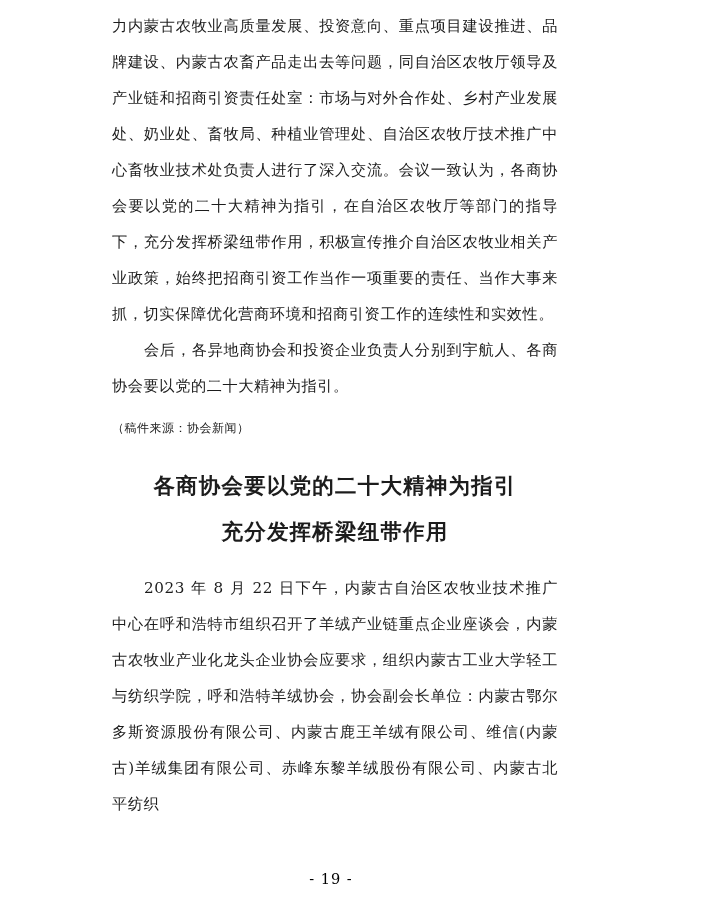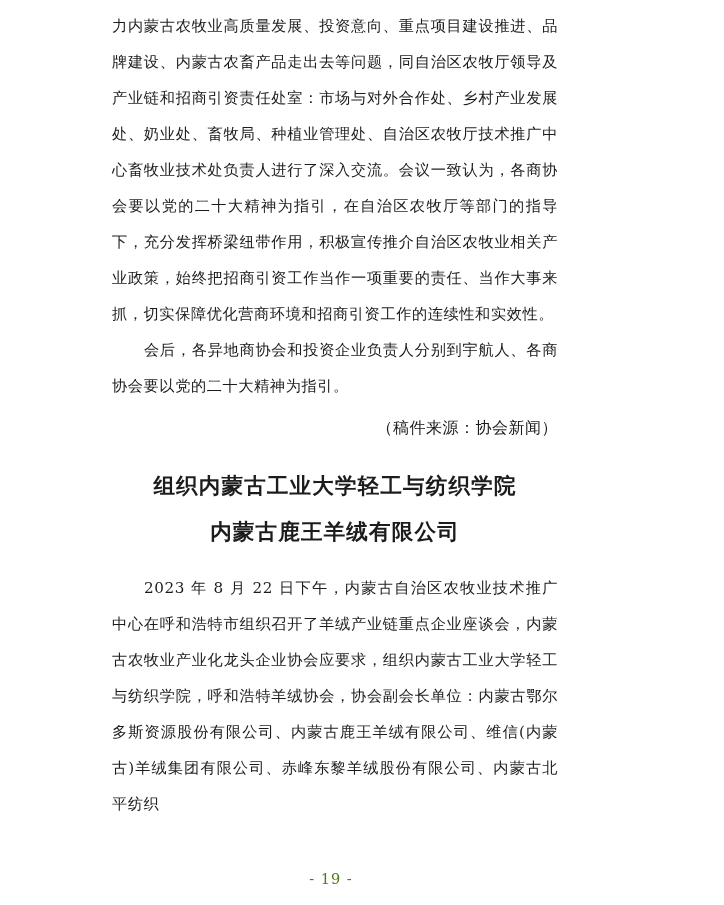--- a/index.html
+++ b/index.html
@@ -27,23 +27,23 @@
     text-align: justify;
     text-justify: inter-ideograph;
     letter-spacing: 0.6px;
     margin: 0;
     font-family: "DejaVu Serif", "Liberation Serif", serif;
   }
   .indent-2 {
     text-indent: 2.1em;
   }
   .src-line {
-    font-size: 16px;
+    font-size: 12px;
     line-height: 36px;
-    text-align: right;
+    text-align: left;
     letter-spacing: 0.5px;
     margin: 6px 0 0 0;
   }
   .headline {
     font-size: 21.5px;
     font-weight: bold;
     text-align: center;
     letter-spacing: 1.2px;
     line-height: 44px;
     margin: 18px 0 0 0;
@@ -56,36 +56,36 @@
     height: 16px;
   }
   .page-number {
     position: absolute;
     left: 0;
     right: 0;
     bottom: 18px;
     text-align: center;
     font-size: 14.5px;
     letter-spacing: 1px;
-    color: #4d7c0f;
+    color: #000000;
   }
 </style>
 </head>
 <body>
 
 <div class="page">
 
   <p class="body-par">力内蒙古农牧业高质量发展、投资意向、重点项目建设推进、品牌建设、内蒙古农畜产品走出去等问题，同自治区农牧厅领导及产业链和招商引资责任处室：市场与对外合作处、乡村产业发展处、奶业处、畜牧局、种植业管理处、自治区农牧厅技术推广中心畜牧业技术处负责人进行了深入交流。会议一致认为，各商协会要以党的二十大精神为指引，在自治区农牧厅等部门的指导下，充分发挥桥梁纽带作用，积极宣传推介自治区农牧业相关产业政策，始终把招商引资工作当作一项重要的责任、当作大事来抓，切实保障优化营商环境和招商引资工作的连续性和实效性。</p>
 
   <p class="body-par indent-2">会后，各异地商协会和投资企业负责人分别到宇航人、各商协会要以党的二十大精神为指引。</p>
 
   <p class="src-line">（稿件来源：协会新闻）</p>
 
-  <h2 class="headline">组织内蒙古工业大学轻工与纺织学院</h2>
-  <h2 class="headline second">内蒙古鹿王羊绒有限公司</h2>
+  <h2 class="headline">各商协会要以党的二十大精神为指引</h2>
+  <h2 class="headline second">充分发挥桥梁纽带作用</h2>
 
   <div class="gap"></div>
 
   <p class="body-par indent-2">2023 年 8 月 22 日下午，内蒙古自治区农牧业技术推广中心在呼和浩特市组织召开了羊绒产业链重点企业座谈会，内蒙古农牧业产业化龙头企业协会应要求，组织内蒙古工业大学轻工与纺织学院，呼和浩特羊绒协会，协会副会长单位：内蒙古鄂尔多斯资源股份有限公司、内蒙古鹿王羊绒有限公司、维信(内蒙古)羊绒集团有限公司、赤峰东黎羊绒股份有限公司、内蒙古北平纺织</p>
 
   <div class="page-number">- 19 -</div>
 
 </div>
 
 </body></html>

